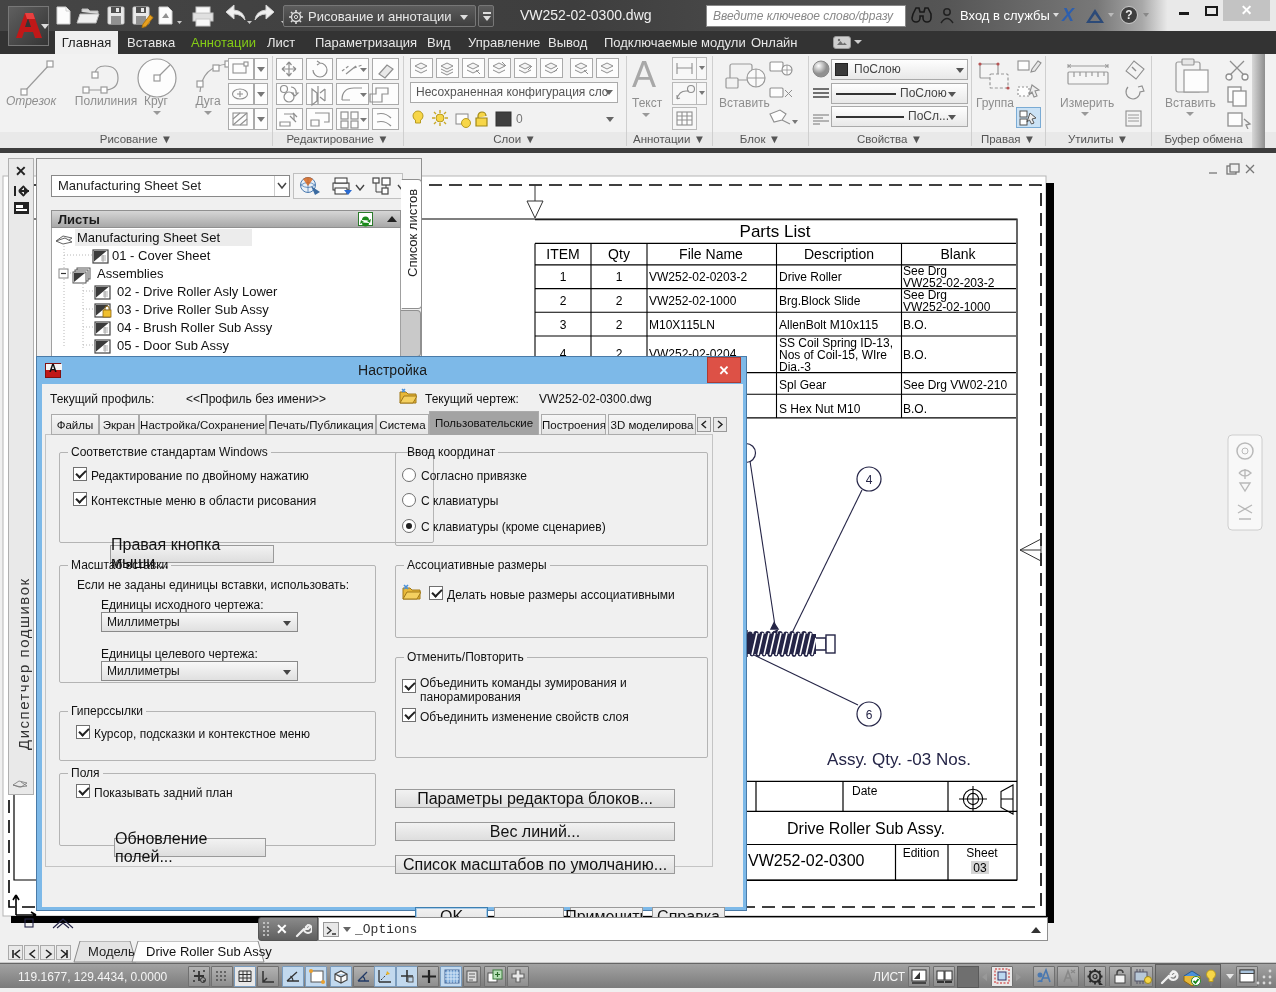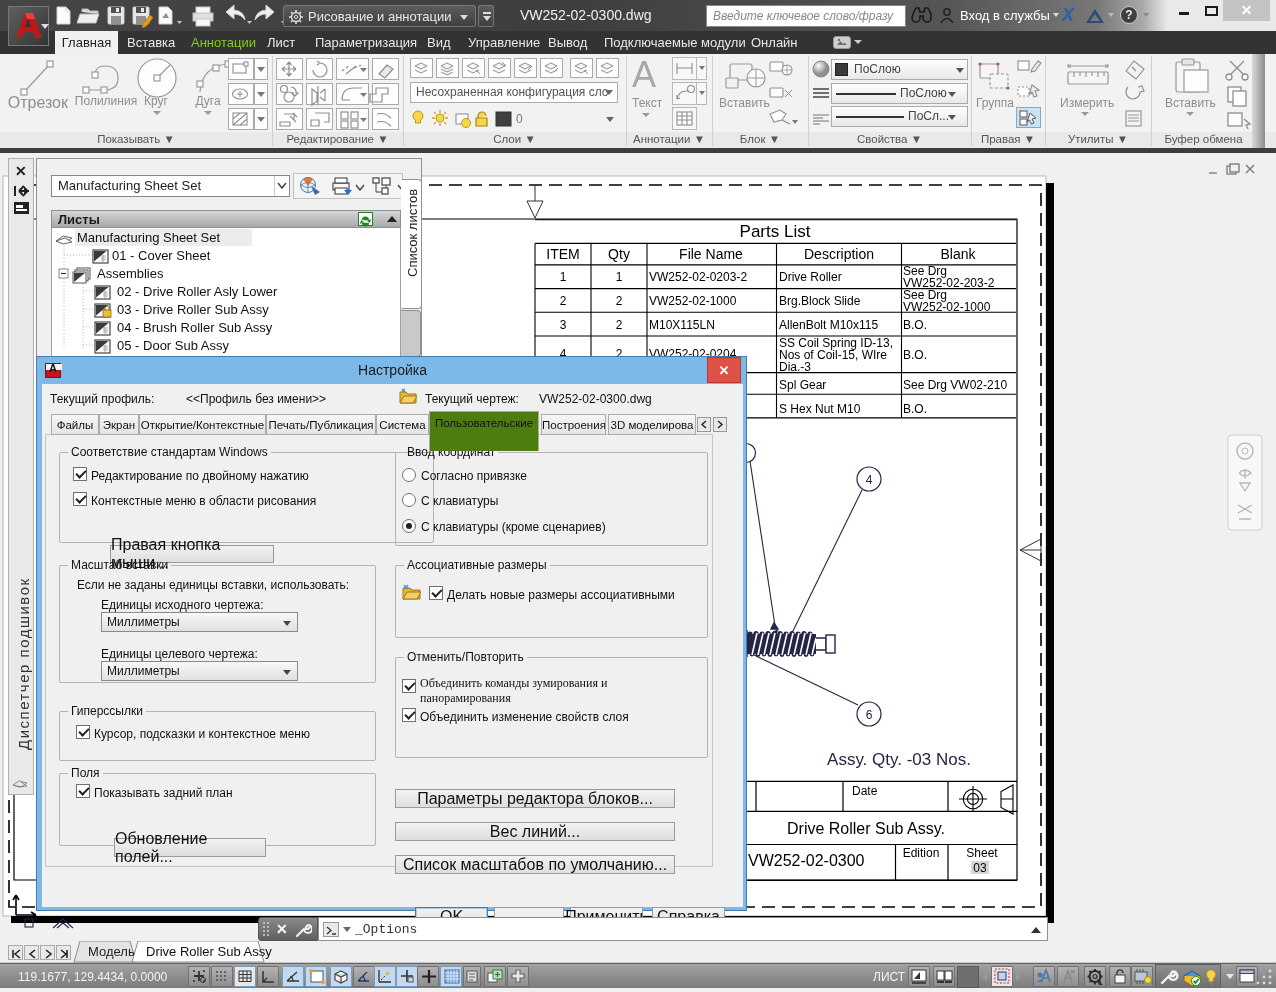--- a/index.html
+++ b/index.html
@@ -164,21 +164,21 @@
         <rect x="82" y="16" width="6" height="6"></rect>
       <circle cx="147" cy="22" r="19" fill="#fdfdfd"></circle>
         <path d="M147 22 L160 9" fill="none"></path>
         <rect x="144" y="19" width="6" height="6"></rect>
       <path d="M190 36 q2 -26 28 -28" fill="none"></path>
         <rect x="187" y="25" width="6" height="6"></rect>
         <rect x="203" y="9" width="6" height="6"></rect>
         <rect x="215" y="5" width="6" height="6"></rect>
     </g>
   </svg>
-  <div class="tx" style="left:6px;top:40px;width:62px;text-align:right;font-size:16px;color:#8e8e8e;">Отрезок</div>
+  <div class="tx" style="left:6px;top:40px;width:62px;text-align:left;font-size:12px;color:#8e8e8e;font-style:italic;">Отрезок</div>
   <div class="tx" style="left:68px;top:40px;width:76px;text-align:center;font-size:12px;color:#8e8e8e;">Полилиния</div>
   <div class="tx" style="left:138px;top:40px;width:36px;text-align:center;font-size:12px;color:#8e8e8e;">Круг</div>
   <div class="tx" style="left:188px;top:40px;width:40px;text-align:center;font-size:12px;color:#8e8e8e;">Дуга</div>
   <div class="abs" style="left:153px;top:57px;width:0;height:0;border-left:4px solid transparent;border-right:4px solid transparent;border-top:4px solid #999;"></div>
   <div class="abs" style="left:204px;top:57px;width:0;height:0;border-left:4px solid transparent;border-right:4px solid transparent;border-top:4px solid #999;"></div>
 
   <svg class="abs" style="left:228px;top:4px;" width="40" height="72" viewBox="0 0 40 72">
     <g stroke="#aaa" fill="#fdfdfd" stroke-width="1">
       <rect x="0.5" y="0.5" width="25" height="21"></rect>
         <rect x="26.5" y="0.5" width="13" height="21"></rect>
@@ -425,21 +425,21 @@
         <circle cx="21" cy="20" r="3" fill="#fdfdfd"></circle>
       <rect x="4" y="30" width="13" height="15" fill="#fdfdfd"></rect>
         <rect x="9" y="34" width="13" height="15" fill="#fdfdfd"></rect>
       <rect x="4" y="56" width="14" height="13" fill="#fdfdfd"></rect>
         <path d="M20 62 l6 5 -4 1 2 4" fill="#eee"></path>
     </g>
   </svg>
   <div class="abs" style="left:1252px;top:0;width:13px;height:94px;background:linear-gradient(90deg,#d8d8d8,#8e8e8e);"></div>
 </div>
 <div class="abs" id="panellabels" style="left:0;top:132px;width:1276px;height:16px;font-size:11.5px;color:#555;">
-  <div class="tx" style="left:0;top:1px;width:272px;text-align:center;">Показывать ▼</div>
+  <div class="tx" style="left:0;top:1px;width:272px;text-align:center;">Рисование ▼</div>
   <div class="tx" style="left:272px;top:1px;width:131px;text-align:center;">Редактирование ▼</div>
   <div class="tx" style="left:403px;top:1px;width:223px;text-align:center;">Слои ▼</div>
   <div class="tx" style="left:626px;top:1px;width:86px;text-align:center;">Аннотации ▼</div>
   <div class="tx" style="left:712px;top:1px;width:96px;text-align:center;">Блок ▼</div>
   <div class="tx" style="left:808px;top:1px;width:163px;text-align:center;">Свойства ▼</div>
   <div class="tx" style="left:971px;top:1px;width:74px;text-align:center;">Правая ▼</div>
   <div class="tx" style="left:1045px;top:1px;width:106px;text-align:center;">Утилиты ▼</div>
   <div class="tx" style="left:1151px;top:1px;width:105px;text-align:center;">Буфер обмена</div>
 </div>
 
@@ -762,24 +762,24 @@
       <path d="M1 15 l4 -7 h13 l-4 7 z" fill="#f4d060" stroke="#a07818"></path>
       <path d="M3 1 l3 3 m0 -3 l-3 3" stroke="#4a90d9" stroke-width="1.4"></path>
     </svg>
     <div class="tx" style="left:383px;top:8px;">Текущий чертеж:</div>
     <div class="tx" style="left:497px;top:8px;">VW252-02-0300.dwg</div>
 
     <div class="abs" style="left:3px;top:50px;width:668px;height:433px;border:1px solid #c4c4c4;background:#f0f0f0;"></div>
 
     <div class="dtab" style="left:9px;width:48px;">Файлы</div>
     <div class="dtab" style="left:57px;width:40px;">Экран</div>
-    <div class="dtab" style="left:97px;width:127px;">Открытие/Контекстные</div>
+    <div class="dtab" style="left:97px;width:127px;">Настройка/Сохранение</div>
     <div class="dtab" style="left:224px;width:110px;">Печать/Публикация</div>
     <div class="dtab" style="left:334px;width:53px;">Система</div>
-    <div class="abs" style="left:387px;top:27px;width:110px;height:40px;background:#4d7c0f;border:1px solid #ababab;border-bottom:none;font-size:11.5px;text-align:center;line-height:23px;z-index:3;white-space:nowrap;overflow:hidden;">Пользовательские</div>
+    <div class="abs" style="left:387px;top:27px;width:110px;height:24px;background:#a3a3a3;border:1px solid #ababab;border-bottom:none;font-size:11.5px;text-align:center;line-height:23px;z-index:3;white-space:nowrap;overflow:hidden;">Пользовательские</div>
     <div class="dtab" style="left:499px;width:65px;">Построения</div>
     <div class="dtab" style="left:566px;width:88px;">3D моделирова</div>
     <div class="abs" style="left:655px;top:33px;width:14px;height:15px;background:#e8e8e8;border:1px solid #999;"><svg width="12" height="13" viewBox="0 0 12 13">
           <path d="M8 3 L4 6.5 L8 10" stroke="#222" fill="none" stroke-width="1.4"></path>
         </svg></div>
     <div class="abs" style="left:671px;top:33px;width:14px;height:15px;background:#e8e8e8;border:1px solid #999;"><svg width="12" height="13" viewBox="0 0 12 13">
           <path d="M4 3 L8 6.5 L4 10" stroke="#222" fill="none" stroke-width="1.4"></path>
         </svg></div>
 
     <fieldset class="grp" style="left:17px;top:61px;width:375px;height:98px;">
@@ -826,21 +826,21 @@
       <path d="M1 5 h7 l2 2 h8 v9 h-17 z" fill="#e8b838" stroke="#a07818"></path>
       <path d="M1 16 l4 -7 h14 l-4 7 z" fill="#f4d060" stroke="#a07818"></path>
       <path d="M2 2 l4 4 m0 -4 l-4 4" stroke="#4a90d9" stroke-width="1.6"></path>
     </svg>
     <div class="cb" style="left:387px;top:202px;"></div>
       <div class="tx" style="left:405px;top:204px;">Делать новые размеры ассоциативными</div>
     <fieldset class="grp" style="left:353px;top:266px;width:313px;height:108px;">
         <legend>Отменить/Повторить</legend>
       </fieldset>
     <div class="cb" style="left:360px;top:295px;"></div>
-      <div class="tx" style="left:378px;top:292px;font-family:Liberation Serif, serif;">Объединить команды зумирования и<br>панорамирования</div>
+      <div class="tx" style="left:378px;top:292px;">Объединить команды зумирования и<br>панорамирования</div>
     <div class="cb" style="left:360px;top:324px;"></div>
       <div class="tx" style="left:378px;top:326px;">Объединить изменение свойств слоя</div>
     <div class="btn" style="left:353px;top:379px;width:280px;height:19px;">Параметры редактора блоков...</div>
     <div class="btn" style="left:353px;top:412px;width:280px;height:19px;">Вес линий...</div>
     <div class="btn" style="left:353px;top:445px;width:280px;height:19px;">Список масштабов по умолчанию...</div>
 
     <div class="btn" style="left:373px;top:497px;width:73px;height:20px;border:1px solid #3c7fb1;box-shadow:0 0 0 1px #a8cbe8 inset;">OK</div>
     <div class="btn" style="left:452px;top:497px;width:70px;height:36px;padding-left:40px;">Отмена</div>
     <div class="btn" style="left:528px;top:497px;width:73px;height:20px;">Применить</div>
     <div class="btn" style="left:610px;top:497px;width:73px;height:20px;">Справка</div>

